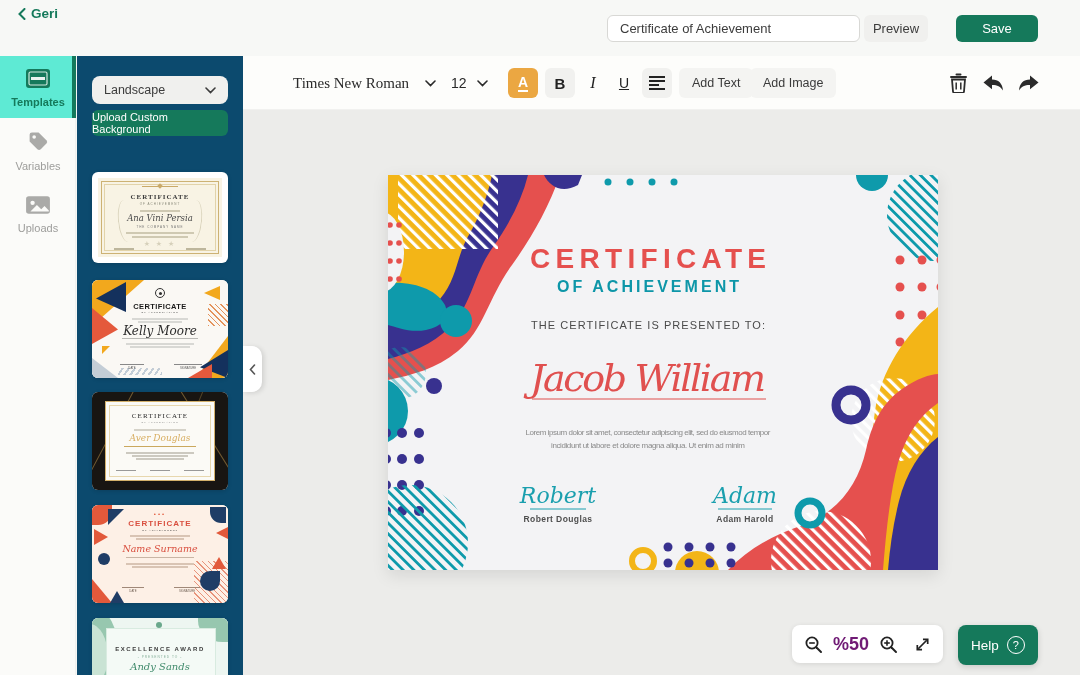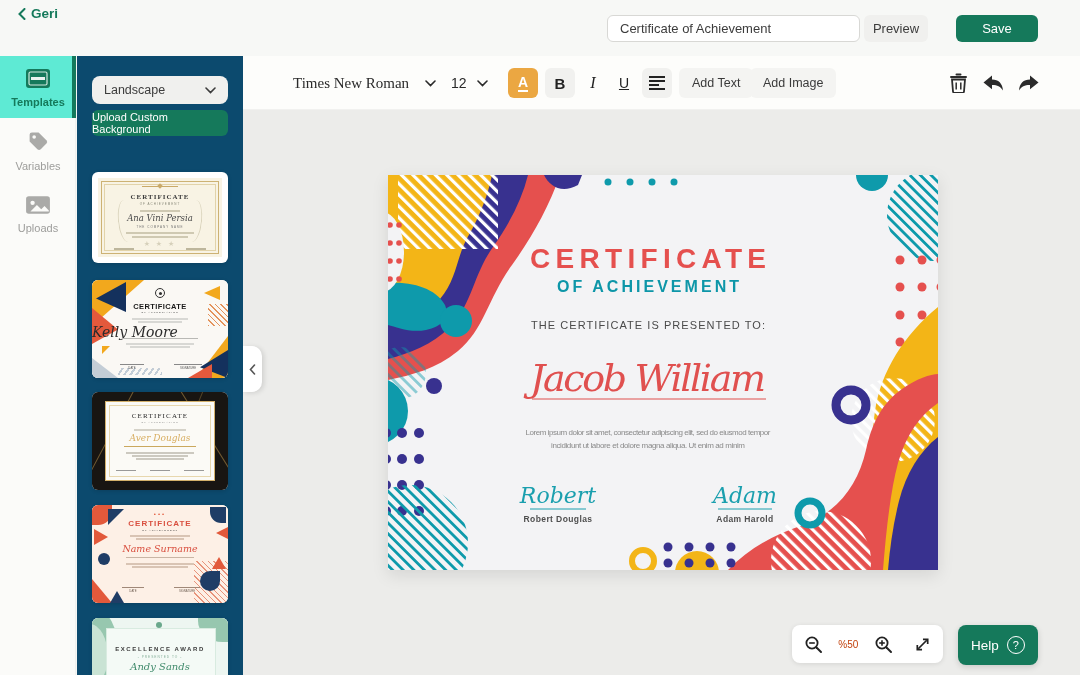--- a/index.html
+++ b/index.html
@@ -53,21 +53,21 @@
   .trash-btn { left:702px; width:26px; }
   .undo-btn { left:736px; width:28px; }
   .redo-btn { left:772px; width:28px; }
 
   
   .canvas { position:absolute; left:243px; top:110px; width:837px; height:565px; background:#ececea; z-index:1; }
   .cert-wrap { position:absolute; left:145px; top:65px; width:550px; height:395px; box-shadow:0 5px 16px rgba(0,0,0,.10); }
 
   
   .zoombar { position:absolute; left:792px; top:625px; width:151px; height:38px; background:#fff; border-radius:8px; box-shadow:0 1px 5px rgba(0,0,0,.10); display:flex; align-items:center; justify-content:space-between; padding:0 12px; z-index:6; }
-  .zoom-val { font-size:10px; font-weight:400; color:#c2410c; }
+  .zoom-val { font-size:18px; font-weight:700; color:#701a75; }
   .help-btn { position:absolute; left:958px; top:625px; width:80px; height:40px; background:#15795B; border-radius:8px; display:flex; align-items:center; justify-content:center; gap:8px; color:#fff; font-size:13.5px; cursor:pointer; z-index:6; box-shadow:0 2px 6px rgba(0,0,0,.15); }
   .q-circle { width:18px; height:18px; border:1.5px solid #fff; border-radius:50%; display:flex; align-items:center; justify-content:center; font-size:11px; }
 
   .script { font-family:"DejaVu Serif","Liberation Serif",serif; font-style:italic; }
   svg { display:block; }
 </style>
 </head>
 <body>
 
 <div class="topbar">
@@ -151,21 +151,21 @@
       <div style="position:absolute; left:0; top:78px; width:26px; height:20px; background:#c3cdd6; clip-path:polygon(0 0,0 100%,100% 100%);"></div>
       <div style="position:absolute; left:26px; top:88px; width:44px; height:7px; background:repeating-linear-gradient(-55deg,#c3cdd6 0 2px,transparent 2px 5px);"></div>
       <div style="position:absolute; left:10px; top:66px; width:8px; height:8px; background:#f2a81d; clip-path:polygon(0 0,100% 0,0 100%);"></div>
       <div style="position:absolute; left:63px; top:8px; width:10px; height:10px; border:1px solid #333; border-radius:50%; display:flex; align-items:center; justify-content:center;">
           <div style="width:3px; height:3px; background:#333; border-radius:50%;"></div>
         </div>
       <div style="position:absolute; left:0; top:22px; width:136px; text-align:center; font-weight:700; font-size:7.5px; letter-spacing:.4px; color:#191919;">CERTIFICATE</div>
       <div style="position:absolute; left:0; top:31px; width:136px; text-align:center; font-size:2.5px; letter-spacing:1px; color:#444;">OF APPRECIATION</div>
       <div class="microbar" style="left:40px; top:38px; width:56px;"></div>
       <div class="microbar" style="left:46px; top:41px; width:44px;"></div>
-      <div class="script" style="position:absolute; left:0; top:44px; width:136px; text-align:left; font-size:14px; color:#2b2b2b;">Kelly Moore</div>
+      <div class="script" style="position:absolute; left:0; top:44px; width:136px; text-align:center; font-size:12px; color:#2b2b2b;">Kelly Moore</div>
       <div style="position:absolute; left:30px; top:58px; width:76px; height:1px; background:#b9b9b5;"></div>
       <div class="microbar" style="left:34px; top:63px; width:68px;"></div>
       <div class="microbar" style="left:38px; top:66px; width:60px;"></div>
       <div style="position:absolute; left:28px; top:84px; width:24px; border-top:1px solid #888; text-align:center; font-size:2.8px; color:#555; padding-top:1px;">DATE</div>
       <div style="position:absolute; left:82px; top:84px; width:28px; border-top:1px solid #888; text-align:center; font-size:2.8px; color:#555; padding-top:1px;">SIGNATURE</div>
     </div>
   </div>
 
   <div class="thumb" style="top:336px; height:98px;">
     <div class="inner" style="left:0; top:0; width:136px; height:98px; background:#181512;">

